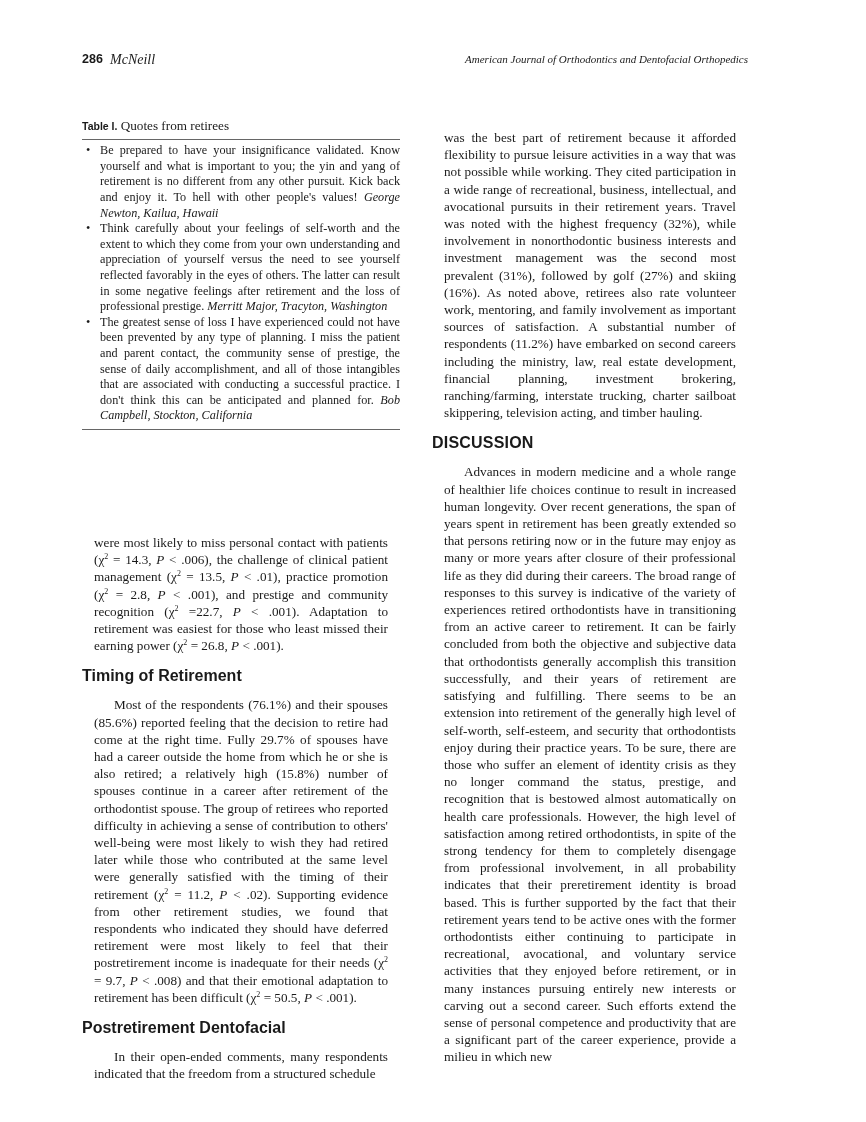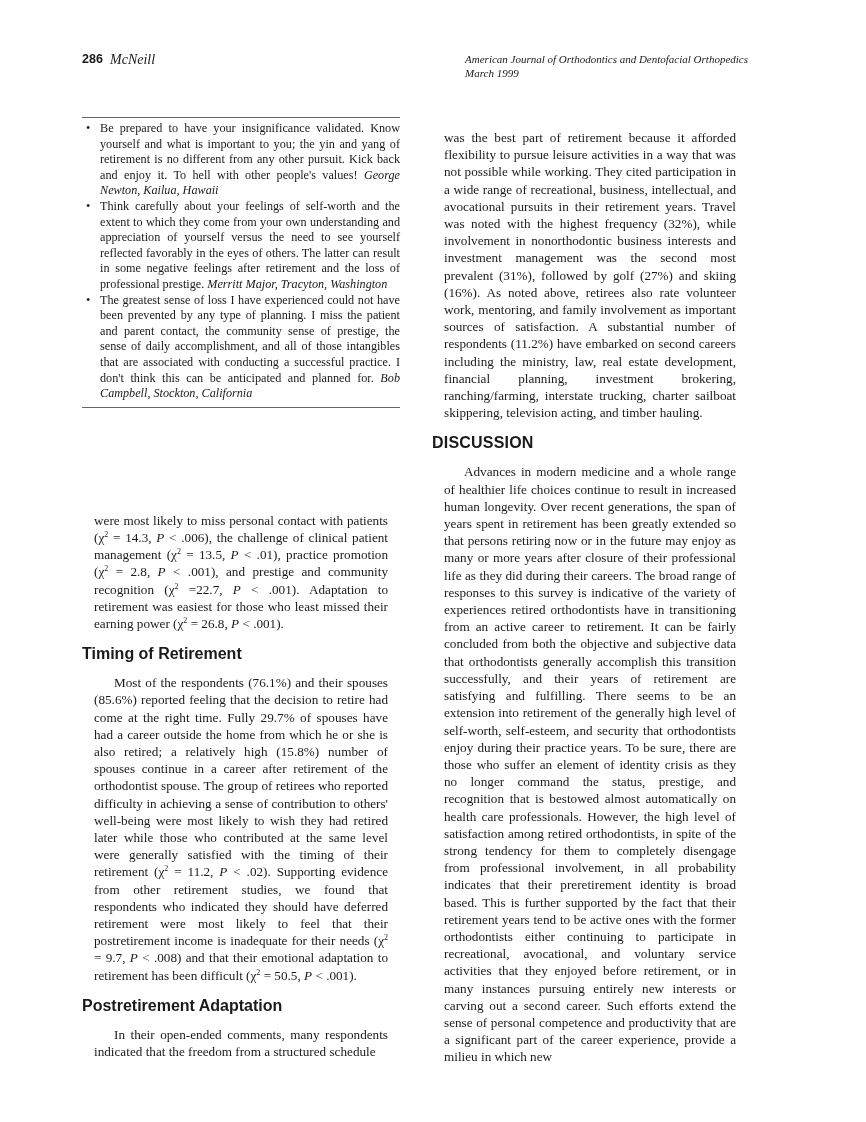--- a/index.html
+++ b/index.html
@@ -38,26 +38,29 @@
   i { font-style: italic; }
 </style>
 </head>
 <body>
 
 <div class="running-head">
   <span class="page-num">286</span>
   <span class="author">McNeill</span>
   <div class="journal">
     <div>American Journal of Orthodontics and Dentofacial Orthopedics</div>
-    <div>March 1999</div>
   </div>
 </div>
 
 <div class="col col-left">
   <div class="table-block">
+    <div class="table-title">
+      <span class="table-label">Table I.</span>
+      <span>Quotes from retirees</span>
+    </div>
     <div class="rule"></div>
     <ul class="quotes">
       <li>
         <span class="bullet">•</span>
         <span>Be prepared to have your insignificance validated. Know yourself and what is important to you; the yin and yang of retirement is no different from any other pursuit. Kick back and enjoy it. To hell with other people's values!</span>
         <span class="attr">George Newton, Kailua, Hawaii</span>
       </li>
       <li>
         <span class="bullet">•</span>
         <span>Think carefully about your feelings of self-worth and the extent to which they come from your own understanding and appreciation of yourself versus the need to see yourself reflected favorably in the eyes of others. The latter can result in some negative feelings after retirement and the loss of professional prestige.</span>
@@ -72,21 +75,21 @@
     <div class="rule"></div>
   </div>
 
   <div class="spacer-left"></div>
 
   <p><span>were most likely to miss personal contact with patients (</span><span>χ</span><sup>2</sup><span> = 14.3, </span><i>P</i><span> &lt; .006), the challenge of clinical patient management (</span><span>χ</span><sup>2</sup><span> = 13.5, </span><i>P</i><span> &lt; .01), practice promotion (</span><span>χ</span><sup>2</sup><span> = 2.8, </span><i>P</i><span> &lt; .001), and prestige and community recognition (</span><span>χ</span><sup>2</sup><span> =22.7, </span><i>P</i><span> &lt; .001). Adaptation to retirement was easiest for those who least missed their earning power (</span><span>χ</span><sup>2</sup><span> = 26.8, </span><i>P</i><span> &lt; .001).</span></p>
 
   <h3>Timing of Retirement</h3>
   <p class="indent"><span>Most of the respondents (76.1%) and their spouses (85.6%) reported feeling that the decision to retire had come at the right time. Fully 29.7% of spouses have had a career outside the home from which he or she is also retired; a relatively high (15.8%) number of spouses continue in a career after retirement of the orthodontist spouse. The group of retirees who reported difficulty in achieving a sense of contribution to others' well-being were most likely to wish they had retired later while those who contributed at the same level were generally satisfied with the timing of their retirement (</span><span>χ</span><sup>2</sup><span> = 11.2, </span><i>P</i><span> &lt; .02). Supporting evidence from other retirement studies, we found that respondents who indicated they should have deferred retirement were most likely to feel that their postretirement income is inadequate for their needs (</span><span>χ</span><sup>2</sup><span> = 9.7, </span><i>P</i><span> &lt; .008) and that their emotional adaptation to retirement has been difficult (</span><span>χ</span><sup>2</sup><span> = 50.5, </span><i>P</i><span> &lt; .001).</span></p>
 
-  <h3>Postretirement Adaptation</h3>
+  <h3>Postretirement Dentofacial</h3>
   <p class="indent">In their open-ended comments, many respondents indicated that the freedom from a structured schedule</p>
 </div>
 
 <div class="col col-right">
   <p>was the best part of retirement because it afforded flexibility to pursue leisure activities in a way that was not possible while working. They cited participation in a wide range of recreational, business, intellectual, and avocational pursuits in their retirement years. Travel was noted with the highest frequency (32%), while involvement in nonorthodontic business interests and investment management was the second most prevalent (31%), followed by golf (27%) and skiing (16%). As noted above, retirees also rate volunteer work, mentoring, and family involvement as important sources of satisfaction. A substantial number of respondents (11.2%) have embarked on second careers including the ministry, law, real estate development, financial planning, investment brokering, ranching/farming, interstate trucking, charter sailboat skippering, television acting, and timber hauling.</p>
   <h3 class="upper">DISCUSSION</h3>
   <p class="indent">Advances in modern medicine and a whole range of healthier life choices continue to result in increased human longevity. Over recent generations, the span of years spent in retirement has been greatly extended so that persons retiring now or in the future may enjoy as many or more years after closure of their professional life as they did during their careers. The broad range of responses to this survey is indicative of the variety of experiences retired orthodontists have in transitioning from an active career to retirement. It can be fairly concluded from both the objective and subjective data that orthodontists generally accomplish this transition successfully, and their years of retirement are satisfying and fulfilling. There seems to be an extension into retirement of the generally high level of self-worth, self-esteem, and security that orthodontists enjoy during their practice years. To be sure, there are those who suffer an element of identity crisis as they no longer command the status, prestige, and recognition that is bestowed almost automatically on health care professionals. However, the high level of satisfaction among retired orthodontists, in spite of the strong tendency for them to completely disengage from professional involvement, in all probability indicates that their preretirement identity is broad based. This is further supported by the fact that their retirement years tend to be active ones with the former orthodontists either continuing to participate in recreational, avocational, and voluntary service activities that they enjoyed before retirement, or in many instances pursuing entirely new interests or carving out a second career. Such efforts extend the sense of personal competence and productivity that are a significant part of the career experience, provide a milieu in which new</p>
 </div>
 
 </body></html>

